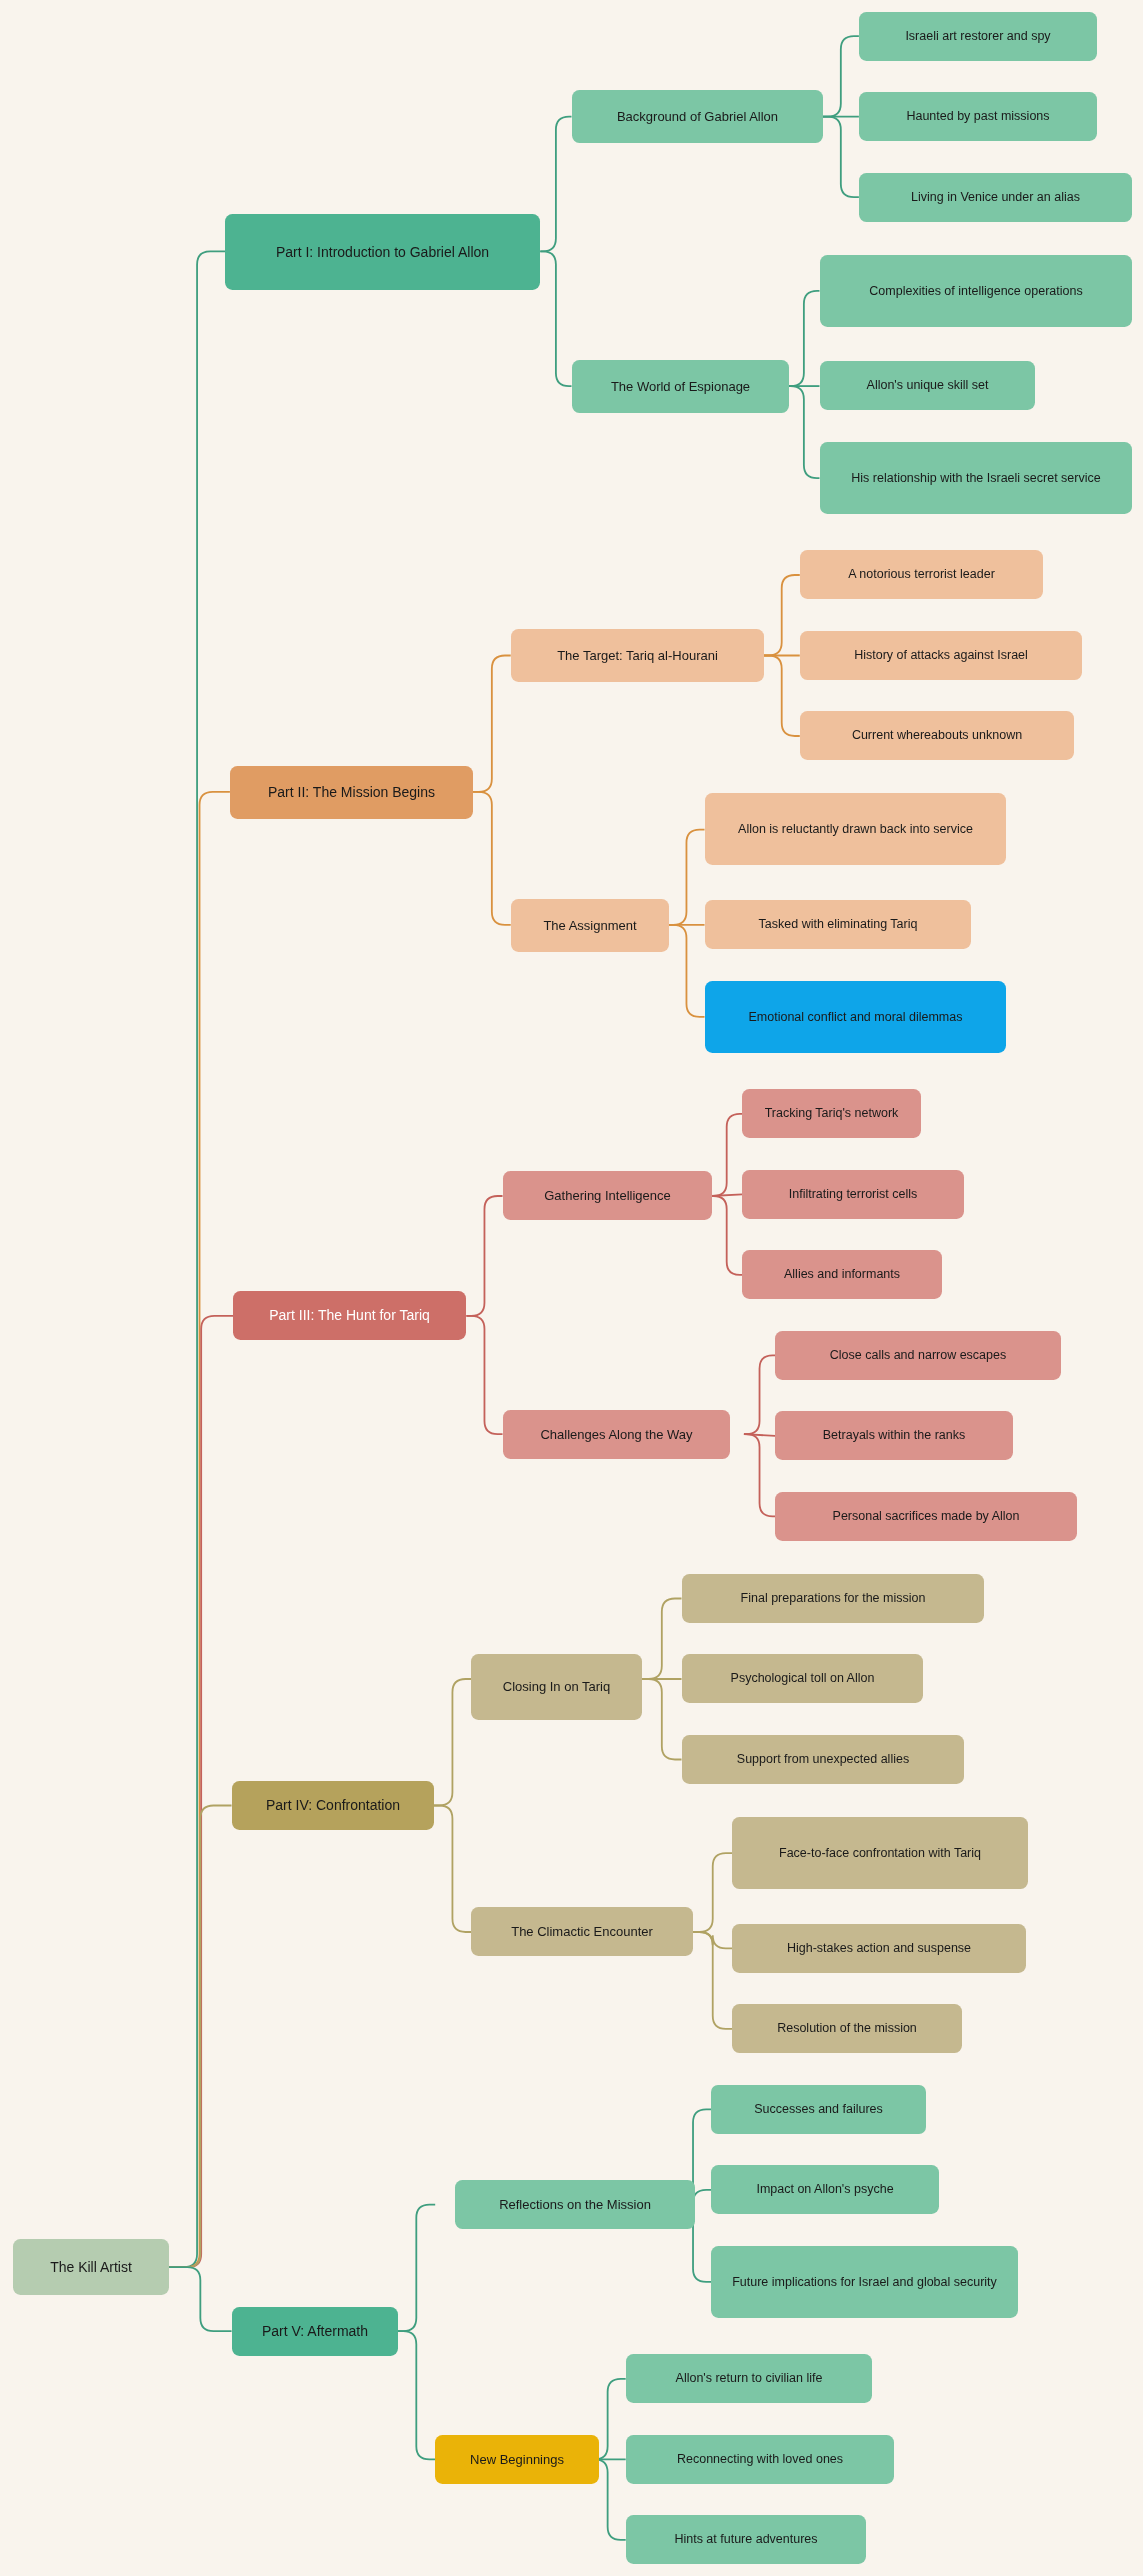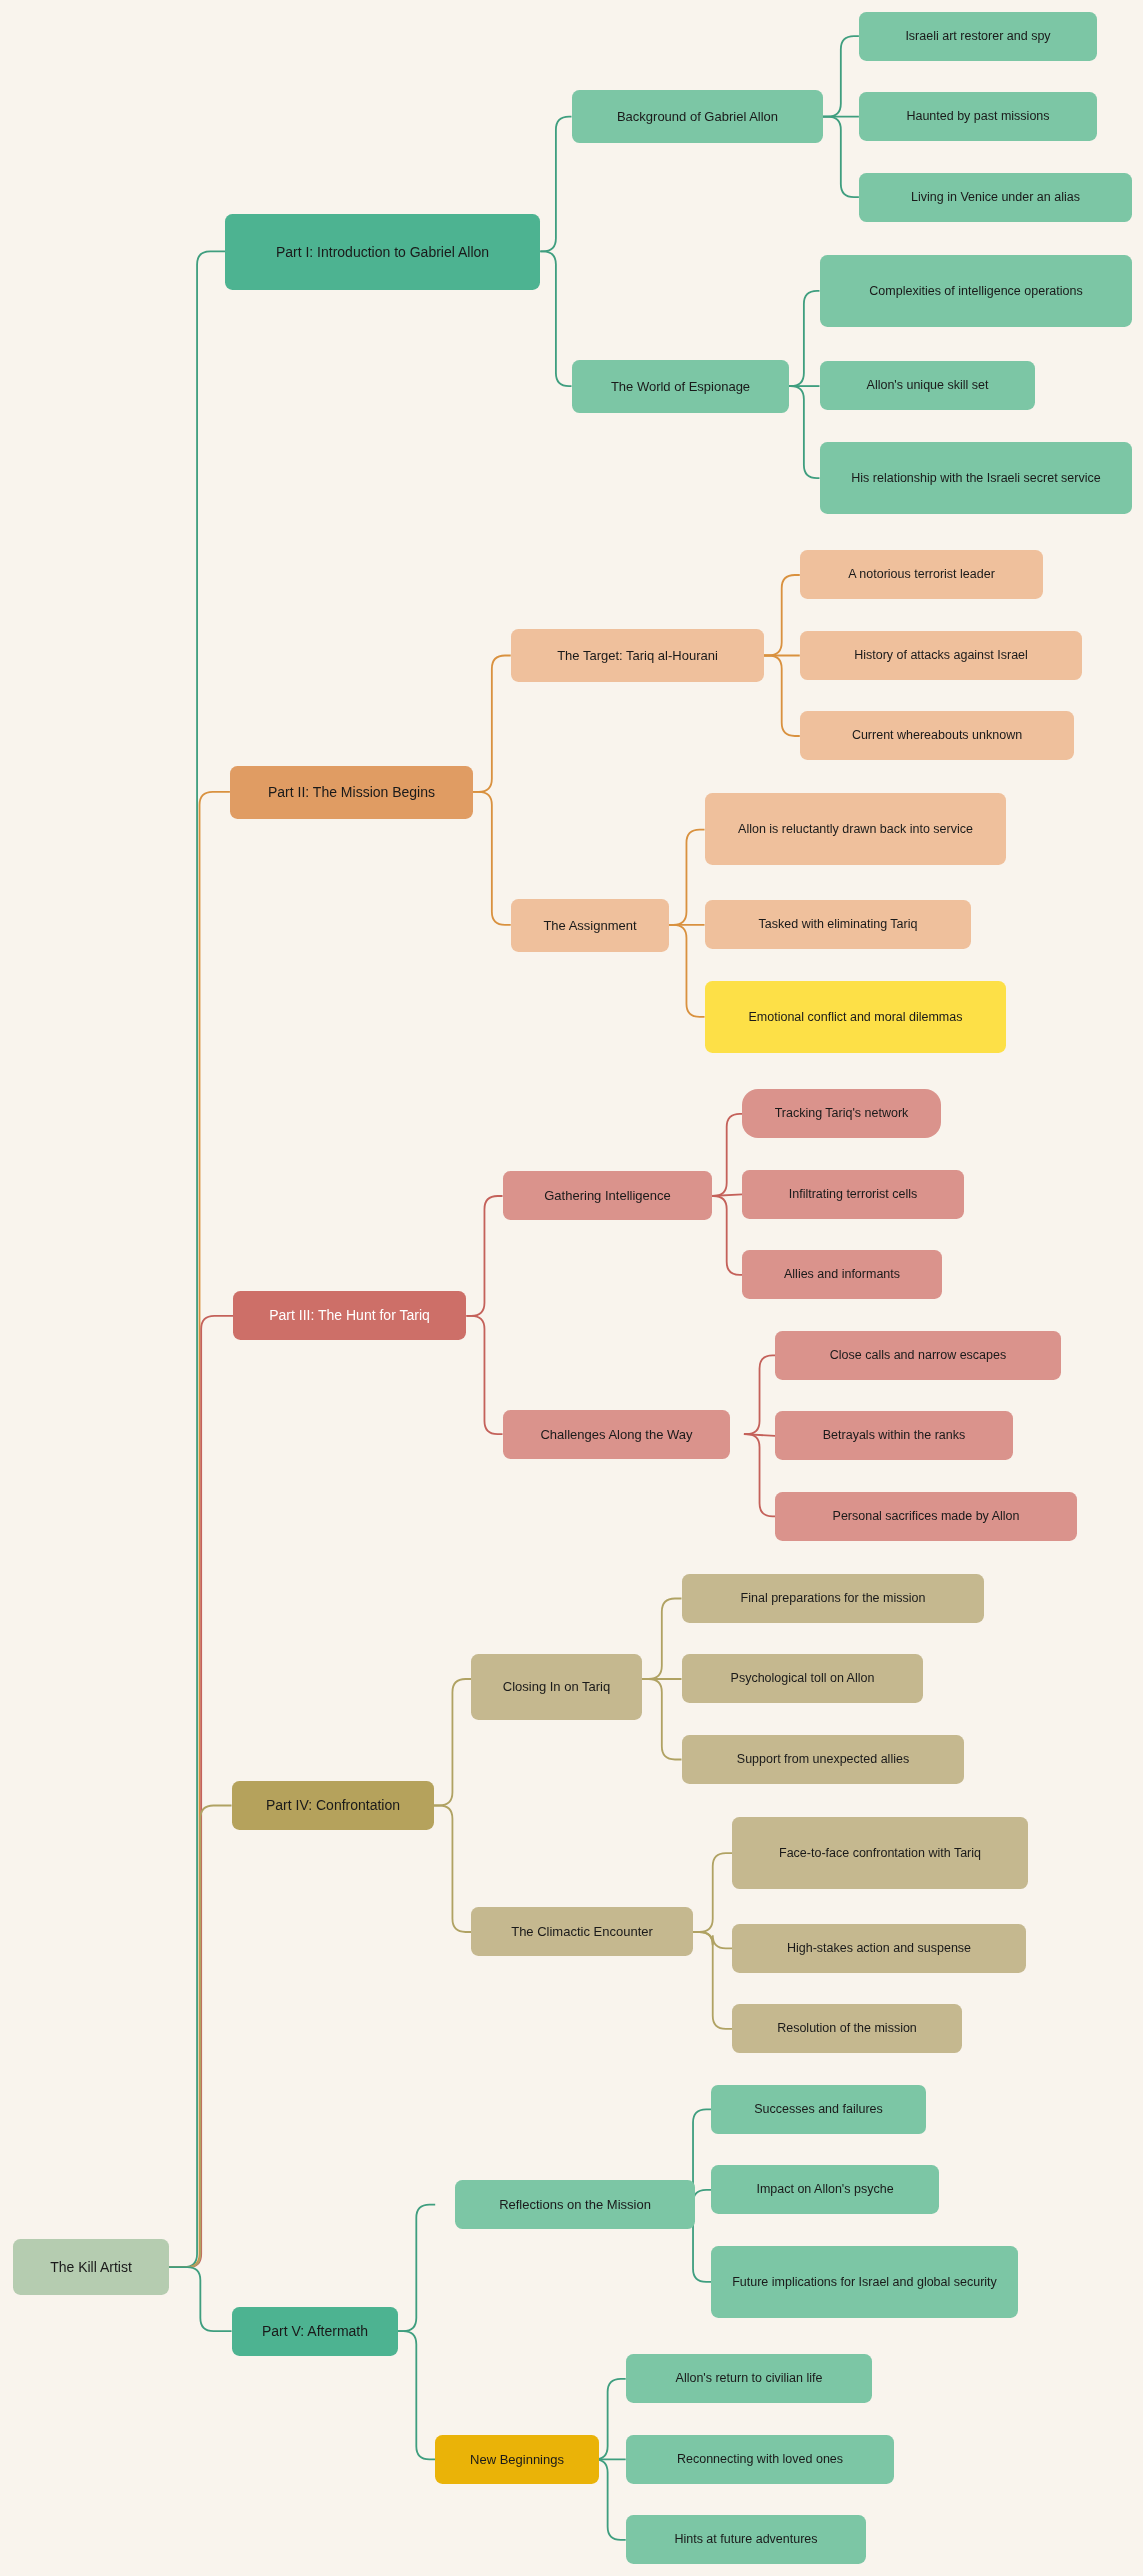--- a/index.html
+++ b/index.html
@@ -147,30 +147,30 @@
       </div>
       <div class="node tier-2" style="left: 511px; top: 899px; width: 158px; height: 53px; background: rgb(239, 192, 156); color: rgb(26, 26, 26);">
         <span class="node-label">The Assignment</span>
       </div>
       <div class="node tier-3" style="left: 705px; top: 793px; width: 301px; height: 72px; background: rgb(239, 192, 156); color: rgb(26, 26, 26);">
         <span class="node-label">Allon is reluctantly drawn back into service</span>
       </div>
       <div class="node tier-3" style="left: 705px; top: 900px; width: 266px; height: 49px; background: rgb(239, 192, 156); color: rgb(26, 26, 26);">
         <span class="node-label">Tasked with eliminating Tariq</span>
       </div>
-      <div class="node tier-3" style="left: 705px; top: 981px; width: 301px; height: 72px; background: #fde047; color: rgb(26, 26, 26);">
+      <div class="node tier-3" style="left: 705px; top: 981px; width: 301px; height: 72px; background: #0ea5e9; color: rgb(26, 26, 26);">
         <span class="node-label">Emotional conflict and moral dilemmas</span>
       </div>
       <div class="node tier-1" style="left: 233px; top: 1291px; width: 233px; height: 49px; background: rgb(205, 111, 104); color: rgb(255, 255, 255);">
         <span class="node-label">Part III: The Hunt for Tariq</span>
       </div>
       <div class="node tier-2" style="left: 503px; top: 1171px; width: 209px; height: 49px; background: rgb(218, 147, 140); color: rgb(26, 26, 26);">
         <span class="node-label">Gathering Intelligence</span>
       </div>
-      <div class="node tier-3" style="left: 742px; top: 1089px; width: 199px; height: 49px; background: rgb(218, 147, 140); color: rgb(26, 26, 26); border-radius: 16px;">
+      <div class="node tier-3" style="left: 742px; top: 1089px; width: 179px; height: 49px; background: rgb(218, 147, 140); color: rgb(26, 26, 26);">
         <span class="node-label">Tracking Tariq's network</span>
       </div>
       <div class="node tier-3" style="left: 742px; top: 1170px; width: 222px; height: 49px; background: rgb(218, 147, 140); color: rgb(26, 26, 26);">
         <span class="node-label">Infiltrating terrorist cells</span>
       </div>
       <div class="node tier-3" style="left: 742px; top: 1250px; width: 200px; height: 49px; background: rgb(218, 147, 140); color: rgb(26, 26, 26);">
         <span class="node-label">Allies and informants</span>
       </div>
       <div class="node tier-2" style="left: 503px; top: 1410px; width: 227px; height: 49px; background: rgb(218, 147, 140); color: rgb(26, 26, 26);">
         <span class="node-label">Challenges Along the Way</span>

